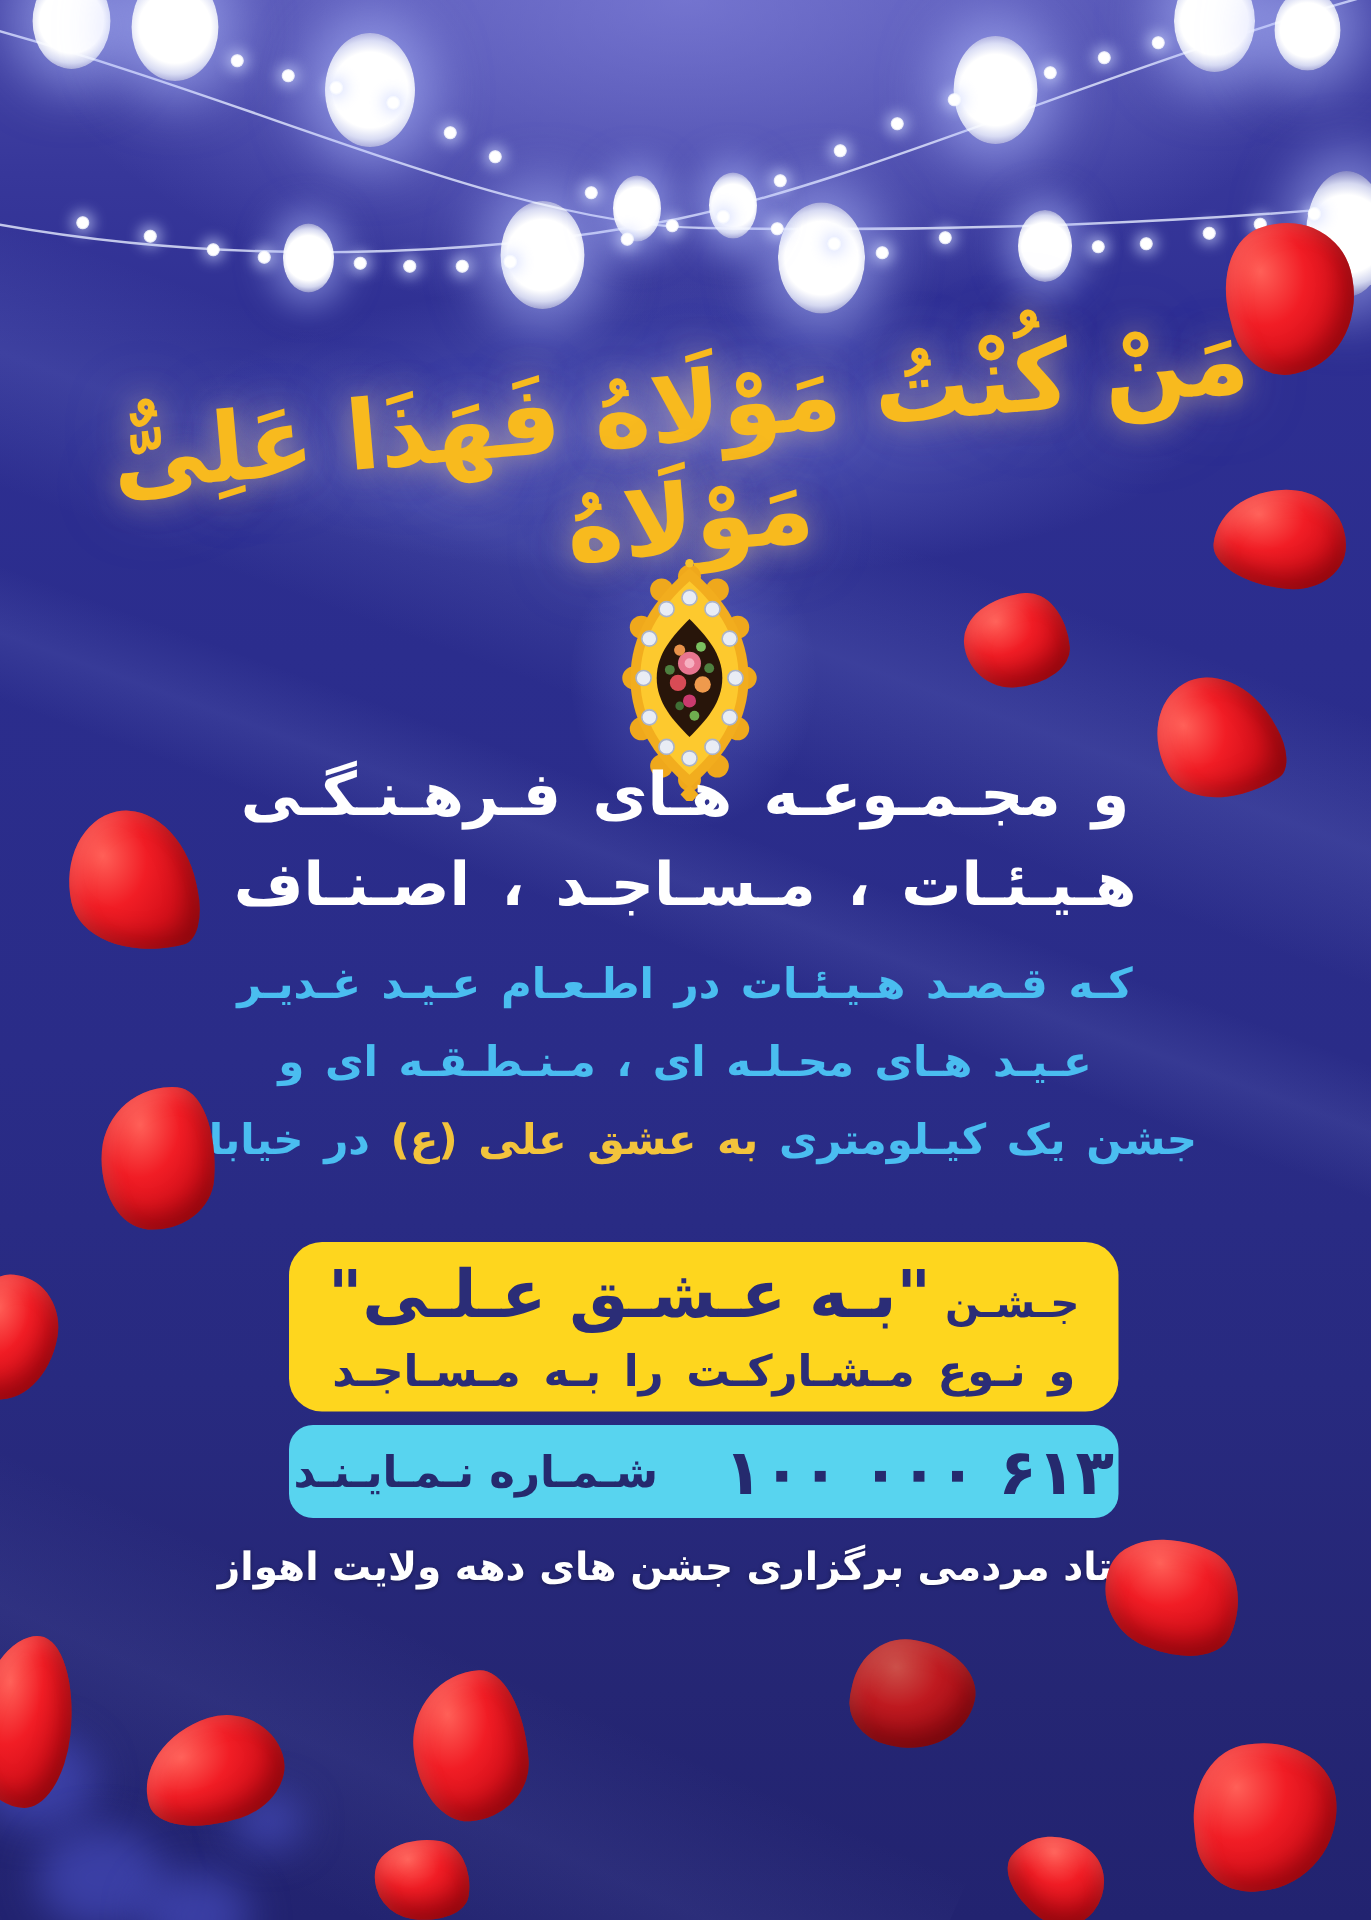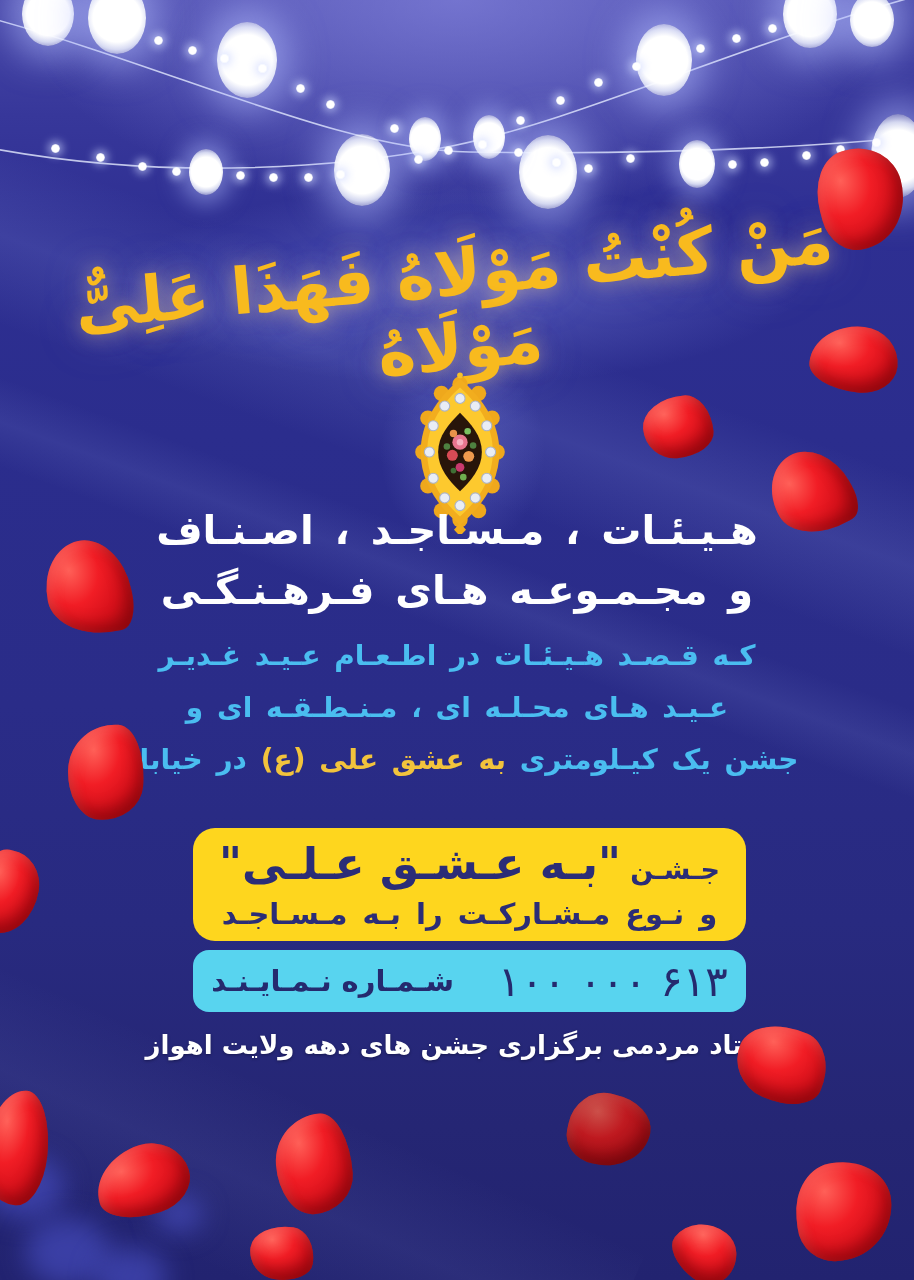--- a/index.html
+++ b/index.html
@@ -46,21 +46,21 @@
   .hl { color:#f2c33c; }
 
   .box { position:absolute; left:193px; width:553px; direction:rtl; text-align:center; }
   .yellow-box { top:828px; height:113px; border-radius:22px; background:#fed61e; color:#2b2d77;
     display:flex; flex-direction:column; justify-content:center; gap:2px; }
   .yb-line1 { font-size:27px; font-weight:bold; line-height:50px; }
   .yb-line1 .kw { font-size:44px; font-weight:bold; letter-spacing:0; }
   .yb-line2 { font-size:29px; font-weight:bold; line-height:34px; word-spacing:5px; }
   .cyan-box { top:950px; height:62px; border-radius:16px; background:#58d4ef; color:#252a6e;
     display:flex; align-items:center; justify-content:center; gap:14px; }
-  .sms-number { font-size:42px; font-weight:normal; letter-spacing:3px; direction:ltr; unicode-bidi:isolate;margin-left:30px; }
+  .sms-number { font-size:42px; font-weight:bold; letter-spacing:3px; direction:ltr; unicode-bidi:isolate;margin-left:30px; }
   .send-text { font-size:29px; font-weight:bold; }
 
   .footer { position:absolute; left:0; right:0; top:1030px; text-align:center; direction:rtl;
     color:#ffffff; font-size:26px; font-weight:bold; text-shadow:0 1px 3px rgba(0,0,20,.4); }
 </style>
 </head>
 <body>
 
 <div class="poster" dir="rtl">
 
@@ -170,22 +170,22 @@
         <circle cx="38" cy="70" r="3" fill="#4e8040"></circle>
       <circle cx="62" cy="69" r="3" fill="#4e8040"></circle>
         <circle cx="53" cy="98" r="3" fill="#6fae4f"></circle>
       <circle cx="44" cy="92" r="2.6" fill="#3f6f35"></circle>
     </g>
     <path d="M50 140 L55.5 146 L50 152 L44.5 146 Z" fill="#f2ad1e"></path>
     <circle cx="50" cy="5" r="2.6" fill="#f5c12c"></circle>
   </svg>
 
   <div class="bodytext white-lines">
+    <div>و مجـمـوعـه هـای فـرهـنـگـی</div>
     <div>هـیـئـات ، مـسـاجـد ، اصـنـاف</div>
-    <div>و مجـمـوعـه هـای فـرهـنـگـی</div>
   </div>
 
   <div class="bodytext cyan-lines">
     <div>کـه قـصـد هـیـئـات در اطـعـام عـیـد غـدیـر</div>
     <div>عـیـد هـای محـلـه ای ، مـنـطـقـه ای و</div>
     <div>
       <span>جشن یک کیـلومتری </span><span class="hl">به عشق علی (ع)</span><span> در خیابان</span>
     </div>
   </div>
 

